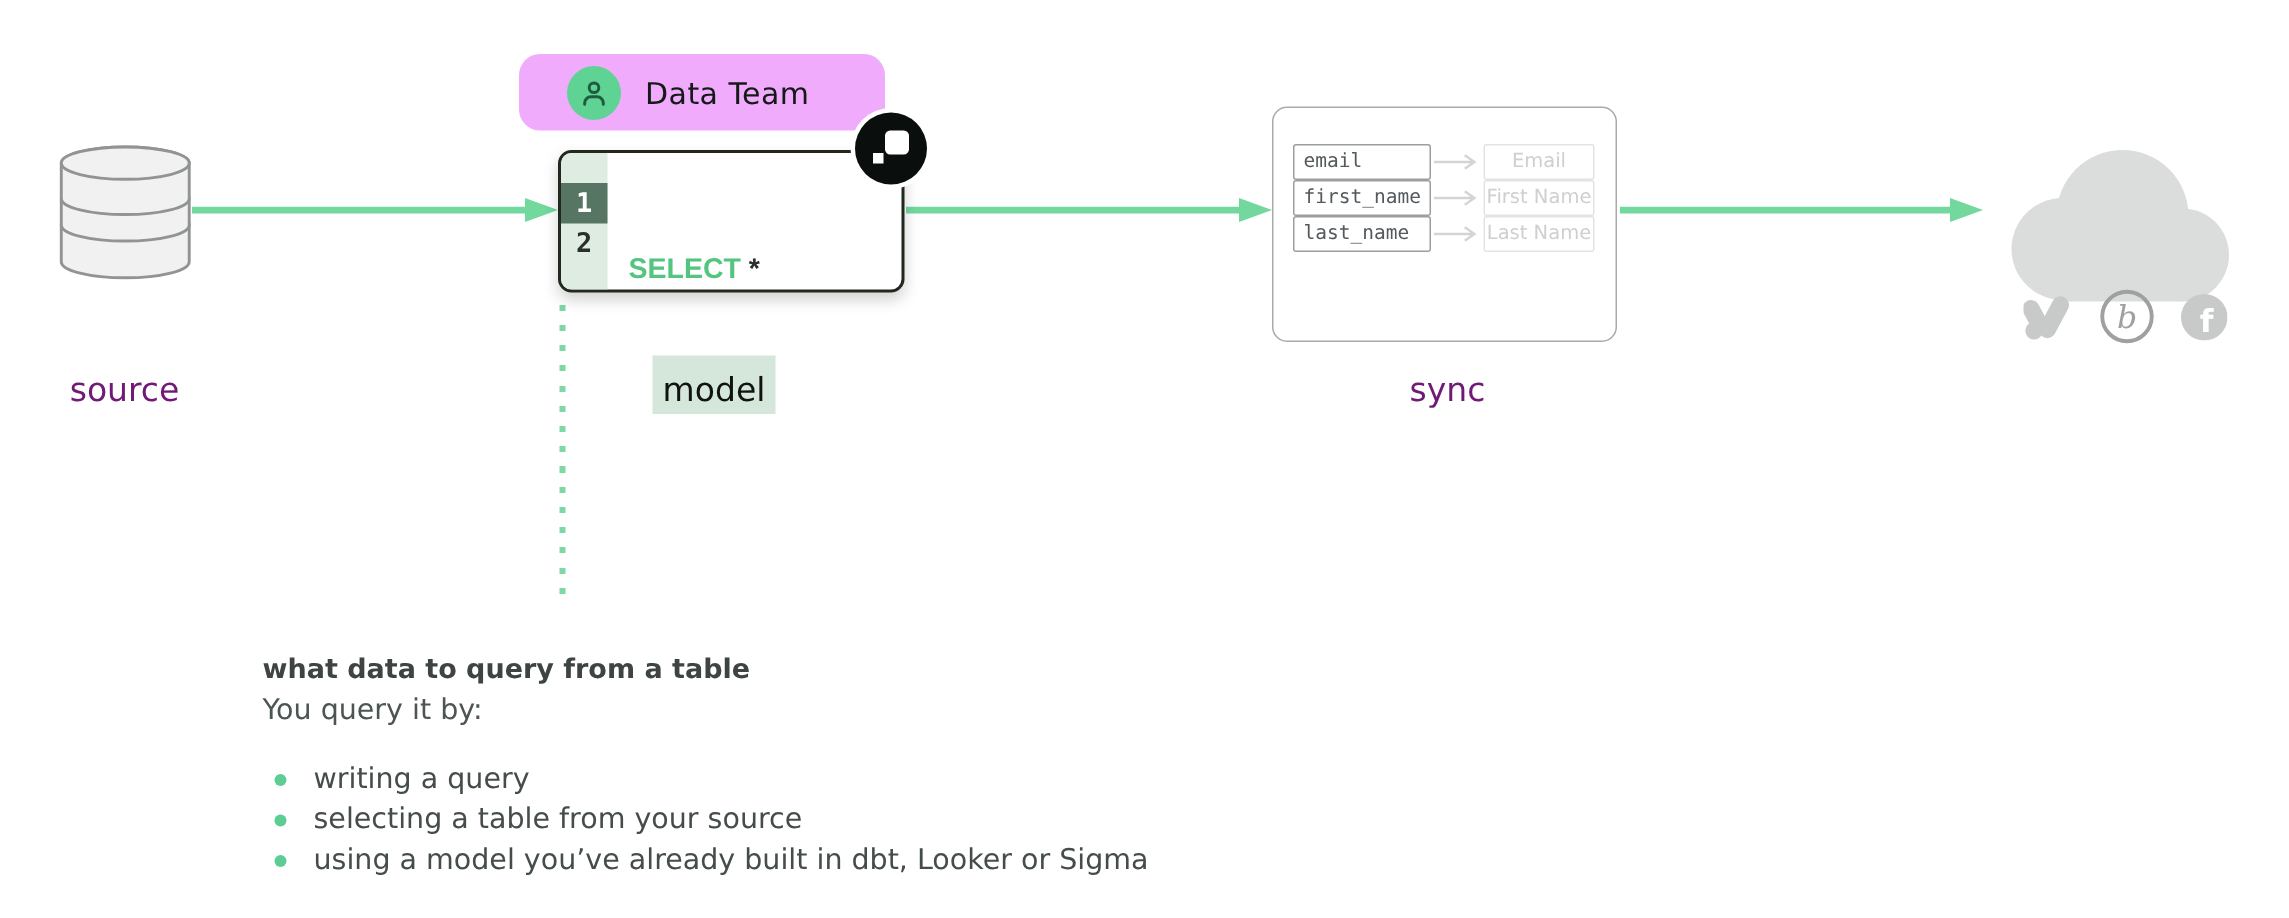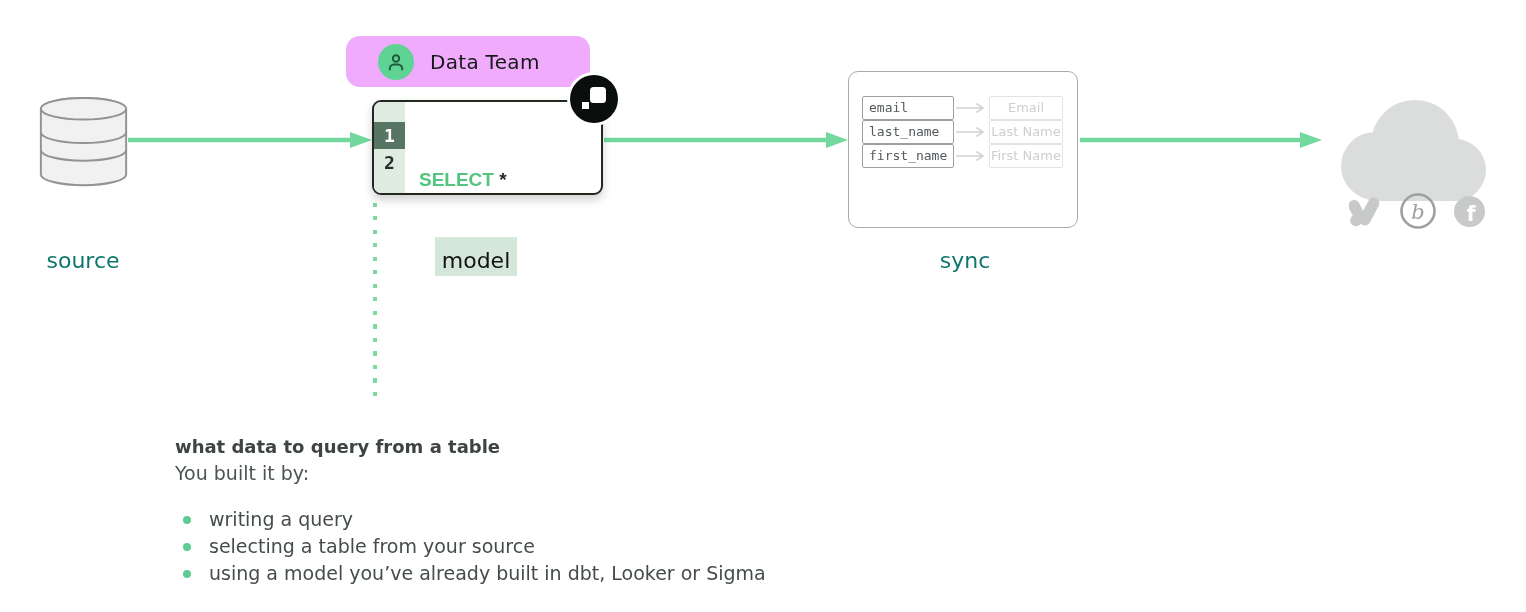--- a/index.html
+++ b/index.html
@@ -2,21 +2,21 @@
 <html><head>
 <meta charset="utf-8">
 <style>
   * { margin:0; padding:0; box-sizing:border-box; }
   html,body { width:1526px; height:612px; background:#ffffff; overflow:hidden;
               font-family:"DejaVu Sans","Liberation Sans",sans-serif; }
   .stage { position:relative; width:1526px; height:612px; }
 
   
   .db-icon { position:absolute; left:37px; top:96px; }
-  .stage-label { position:absolute; top:248px; font-size:22px; color:#0f766e; text-align:center; }
+  .stage-label { position:absolute; top:248px; font-size:22px; color:#701a75; text-align:center; }
   .label-source { left:3px; width:160px; }
   .label-model { left:396px; width:160px; color:#101411; }
   .label-model .hl { background:#D5E6DB; padding:11px 7px 3px; }
   .label-sync { left:885px; width:160px; }
   .label-destination { left:1333px; width:160px; }
 
   
   .flow-arrow { position:absolute; top:130px; }
   .arrow-1 { left:128px; }
   .arrow-2 { left:604px; }
@@ -148,36 +148,36 @@
     <div class="map-row">
       <div class="src-field">email</div>
       <div class="map-arrow">
         <svg width="33" height="12">
             <path d="M1 6 h26 M21.5 1.5 L28 6 L21.5 10.5" stroke="#D3D5D3" stroke-width="1.6" fill="none"></path>
           </svg>
       </div>
       <div class="dst-field">Email</div>
     </div>
     <div class="map-row">
+      <div class="src-field">first_name</div>
+      <div class="map-arrow">
+        <svg width="33" height="12">
+            <path d="M1 6 h26 M21.5 1.5 L28 6 L21.5 10.5" stroke="#D3D5D3" stroke-width="1.6" fill="none"></path>
+          </svg>
+      </div>
+      <div class="dst-field">First Name</div>
+    </div>
+    <div class="map-row">
       <div class="src-field">last_name</div>
       <div class="map-arrow">
         <svg width="33" height="12">
             <path d="M1 6 h26 M21.5 1.5 L28 6 L21.5 10.5" stroke="#D3D5D3" stroke-width="1.6" fill="none"></path>
           </svg>
       </div>
       <div class="dst-field">Last Name</div>
-    </div>
-    <div class="map-row">
-      <div class="src-field">first_name</div>
-      <div class="map-arrow">
-        <svg width="33" height="12">
-            <path d="M1 6 h26 M21.5 1.5 L28 6 L21.5 10.5" stroke="#D3D5D3" stroke-width="1.6" fill="none"></path>
-          </svg>
-      </div>
-      <div class="dst-field">First Name</div>
     </div>
   </div>
   <div class="stage-label label-sync">
     <span>sync</span>
   </div>
 
   <div class="flow-arrow arrow-3">
     <svg width="242" height="20">
         <line x1="0" y1="10" x2="224" y2="10" stroke="#72D89E" stroke-width="4.5"></line>
         <polygon points="220,2 242,10 220,18" fill="#72D89E"></polygon>
@@ -213,21 +213,21 @@
     <span>
       <svg width="31" height="31" viewBox="0 0 31 31">
         <circle cx="15.5" cy="15.5" r="15.5" fill="#C8CACA"></circle>
         <text x="17" y="25" text-anchor="middle" font-family="DejaVu Sans, Liberation Sans, sans-serif" font-weight="bold" font-size="21" fill="#ffffff">f</text>
       </svg>
     </span>
   </div>
 
   <div class="description">
     <div class="desc-heading">what data to query from a table</div>
-    <div class="desc-intro">You built it by:</div>
+    <div class="desc-intro">You query it by:</div>
     <ul class="desc-list">
       <li>writing a query</li>
       <li>selecting a table from your source</li>
       <li>using a model you’ve already built in dbt, Looker or Sigma</li>
     </ul>
   </div>
 
 </div>
 
 </body></html>

